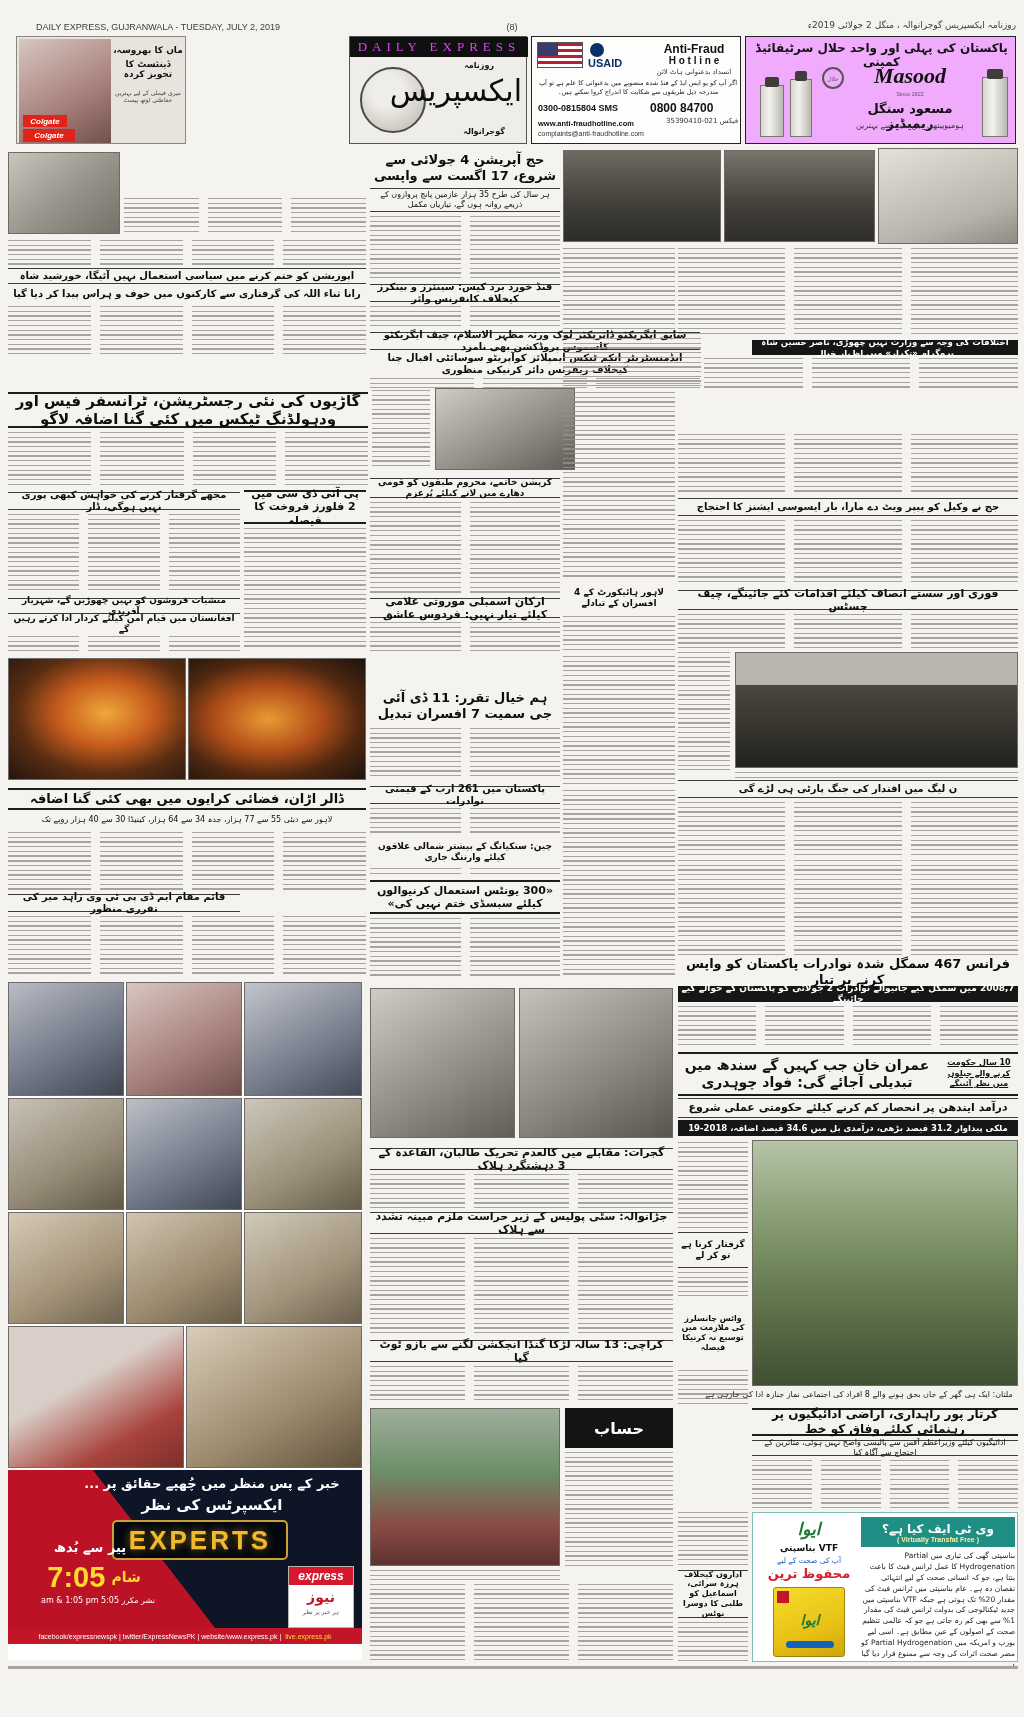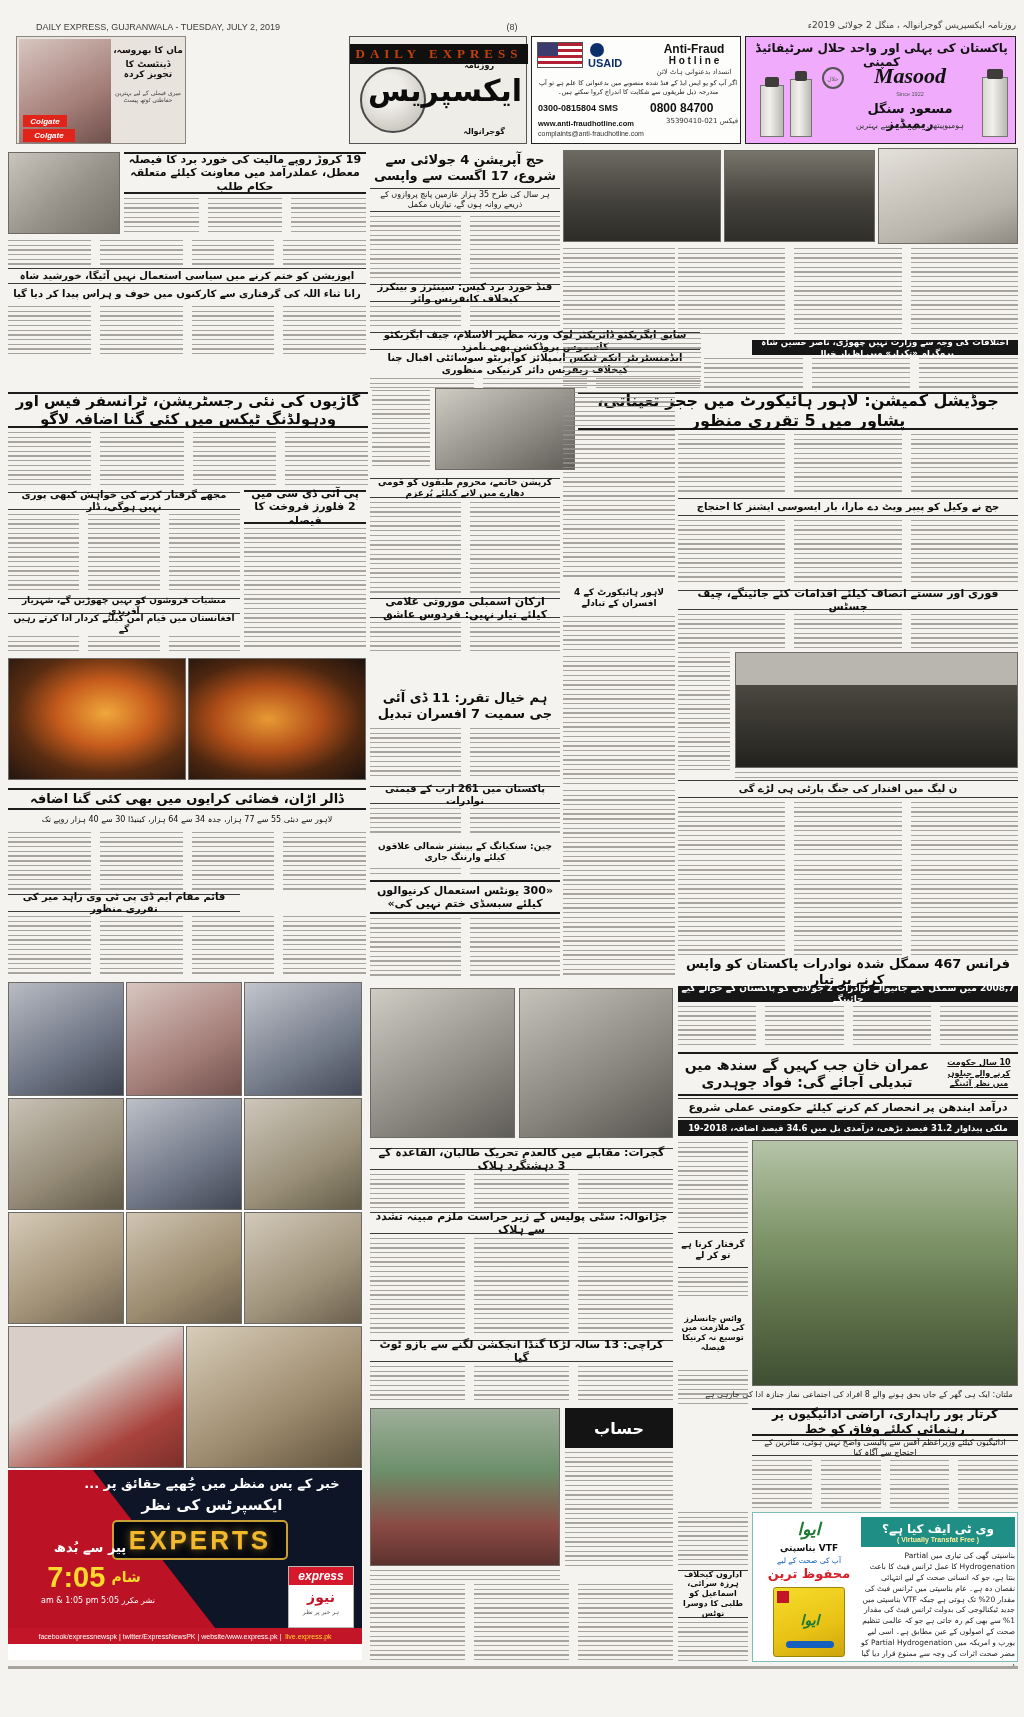--- a/index.html
+++ b/index.html
@@ -14,22 +14,22 @@
   .rev{background:#161616;color:#fff;}
   .cols{display:flex;gap:9px;}
   .cols i{flex:1;display:block;opacity:.8;
       background:repeating-linear-gradient(to bottom,#94908a 0px,#94908a 1.3px,transparent 1.3px,transparent 4.7px);}
   .ph{border:1px solid #6e6b66;}
   .cap{font-size:8px;color:#1c1c1c;line-height:1.2;}.f9{font-size:9px}.f10{font-size:10px}
   .f11{font-size:11px}.f12{font-size:12px}.f13{font-size:13px}
   .hdr{font-size:9px;color:#3c3c3c;}
   .rule{background:#a7a39d;}
   
-  .mast-bar{background:#101010;color:#c2410c;display:flex;align-items:center;justify-content:center;
-      font-family:"Liberation Serif",serif;font-weight:bold;letter-spacing:5px;font-size:13px;margin-top:7px;}
+  .mast-bar{background:#101010;color:#d946ef;display:flex;align-items:center;justify-content:center;
+      font-family:"Liberation Serif",serif;font-weight:normal;letter-spacing:5px;font-size:13px;}
   .globe{border:2px solid #4a4a4a;border-radius:50%;
       background:radial-gradient(circle at 40% 35%,#efede8 30%,#cfccc5 70%,#b5b2aa);}
   
   .xp{background:#0d1527;overflow:hidden;}
   .xp-red{position:absolute;top:0;left:0;width:100%;height:100%;background:#bb1225;
       clip-path:polygon(0 0,24% 0,62% 100%,0 100%);}
   .xp-logo{background:#04070e;border:2px solid #c99f38;border-radius:5px;color:#f2b92d;
       font-weight:900;letter-spacing:3px;display:flex;align-items:center;justify-content:center;
       text-shadow:0 1px 0 #6e5210,0 0 8px rgba(242,185,45,.55);}
   .exn{background:#fff;border:1px solid #b9b6b0;text-align:center;}
@@ -60,21 +60,21 @@
     <div class="abs ur" style="left:96px;top:52px;width:70px;height:30px;font-size:6px;color:#444;text-align:center">میری فیملی کے لیے بہترین حفاظتی ٹوتھ پیسٹ</div>
     <div class="abs" style="left:6px;top:78px;width:44px;height:12px;background:#e2231a;color:#fff;font-weight:bold;font-style:italic;font-size:8px;display:flex;align-items:center;justify-content:center">Colgate</div>
     <div class="abs" style="left:6px;top:92px;width:52px;height:13px;background:#e2231a;color:#fff;font-weight:bold;font-style:italic;font-size:8px;display:flex;align-items:center;justify-content:center">Colgate</div>
   </div>
 
 
   <div class="abs" style="left:349px;top:36px;width:178px;height:108px;border:1px solid #555;background:#efede8">
     <div class="mast-bar abs" style="left:0;top:0;width:178px;height:20px">DAILY EXPRESS</div>
     <div class="globe abs" style="left:10px;top:30px;width:66px;height:66px"></div>
     <div class="abs ur" style="left:84px;top:24px;width:60px;height:12px;font-size:8px;font-weight:bold;text-align:right">روزنامہ</div>
-    <div class="abs ur" style="left:50px;top:36px;width:122px;height:50px;font-size:30px;font-weight:bold;text-align:left;color:#0c0c0c">ایکسپریس</div>
+    <div class="abs ur" style="left:50px;top:36px;width:122px;height:50px;font-size:30px;font-weight:normal;text-align:left;color:#0c0c0c">ایکسپریس</div>
     <div class="abs ur" style="left:96px;top:90px;width:76px;height:12px;font-size:8px;font-weight:bold;text-align:center">گوجرانوالہ</div>
   </div>
 
   <div class="abs" style="left:531px;top:36px;width:210px;height:108px;border:1.5px solid #222;background:#fdfdfb">
     <div class="abs flagus" style="left:5px;top:5px;width:46px;height:26px;border:1px solid #555"></div>
     <div class="abs" style="left:58px;top:6px;width:14px;height:14px;border-radius:50%;background:#0b2f6b"></div>
     <div class="abs" style="left:56px;top:20px;width:50px;height:12px;font-weight:bold;font-size:11px;color:#0b2f6b">USAID</div>
     <div class="abs" style="left:118px;top:5px;width:88px;height:13px;font-weight:900;font-size:12px;text-align:center">Anti-Fraud</div>
     <div class="abs" style="left:118px;top:18px;width:88px;height:12px;font-weight:bold;font-size:10px;text-align:center">H o t l i n e</div>
     <div class="abs ur" style="left:118px;top:31px;width:88px;height:10px;font-size:7px;text-align:center;color:#333">انسداد بدعنوانی ہاٹ لائن</div>
@@ -92,21 +92,20 @@
     <div class="abs bottle" style="left:44px;top:42px;width:22px;height:58px"></div>
     <div class="abs" style="left:76px;top:30px;width:22px;height:22px;border:2px double #555;border-radius:50%;font-size:6px;display:flex;align-items:center;justify-content:center;color:#666">حلال</div>
     <div class="abs" style="left:104px;top:26px;width:120px;height:28px;font-family:'Liberation Serif',serif;font-style:italic;font-weight:bold;font-size:22px;text-align:center">Masood</div>
     <div class="abs" style="left:104px;top:54px;width:120px;height:8px;font-size:5.5px;color:#555;text-align:center">Since 1922</div>
     <div class="abs ur" style="left:96px;top:64px;width:136px;height:18px;font-size:13px;font-weight:bold;text-align:center">مسعود سنگل ریمیڈیز</div>
     <div class="abs ur" style="left:96px;top:84px;width:136px;height:12px;font-size:8px;color:#333;text-align:center">ہومیوپیتھی میں سب سے بہترین</div>
     <div class="abs bottle" style="left:236px;top:40px;width:26px;height:60px"></div>
   </div>
 
   <div class="abs ph" style="left:8px;top:152px;width:112px;height:82px;background:linear-gradient(140deg,#c9c5bd,#969289 55%,#757169)"></div>
-  <div class="abs hl box ur f11" style="left:124px;top:152px;width:242px;height:42px">19 کروڑ روپے مالیت کی خورد برد کا فیصلہ معطل، عملدرآمد میں معاونت کیلئے متعلقہ حکام طلب</div>
   <div class="abs cols" style="left:124px;top:198px;width:242px;height:38px">
       <i></i>
       <i></i>
       <i></i>
     </div>
   <div class="abs cols" style="left:8px;top:240px;width:358px;height:26px">
       <i></i>
       <i></i>
       <i></i>
       <i></i>
@@ -158,21 +157,20 @@
     </div>
   <div class="abs cols" style="left:563px;top:338px;width:138px;height:50px">
       <i></i>
     </div>
 
   <div class="abs hl box ur" style="left:8px;top:392px;width:360px;height:36px;font-size:15px">گاڑیوں کی نئی رجسٹریشن، ٹرانسفر فیس اور ودہولڈنگ ٹیکس میں کئی گنا اضافہ لاگو</div>
   <div class="abs cols" style="left:372px;top:390px;width:58px;height:80px">
       <i></i>
     </div>
   <div class="abs ph" style="left:435px;top:388px;width:140px;height:82px;background:linear-gradient(150deg,#cfccc4,#8e8b84 60%,#5f5d57)"></div>
-  <div class="abs hl box ur" style="left:578px;top:392px;width:440px;height:38px;font-size:16px">جوڈیشل کمیشن: لاہور ہائیکورٹ میں ججز تعیناتی، پشاور میں 5 تقرری منظور</div>
 
   <div class="abs cols" style="left:8px;top:432px;width:360px;height:56px">
       <i></i>
       <i></i>
       <i></i>
       <i></i>
     </div>
   <div class="abs hl box1 ur f10" style="left:8px;top:492px;width:232px;height:18px">مجھے گرفتار کرنے کی خواہش کبھی پوری نہیں ہوگی، ڈار</div>
   <div class="abs cols" style="left:8px;top:514px;width:232px;height:80px">
       <i></i>

